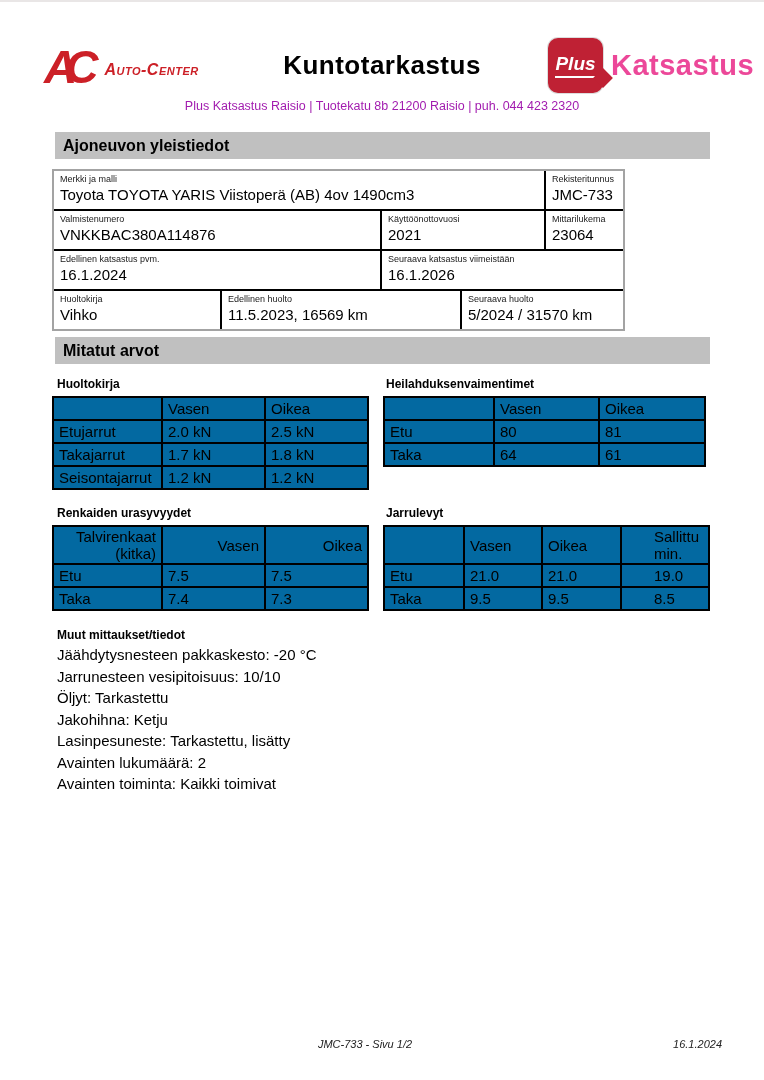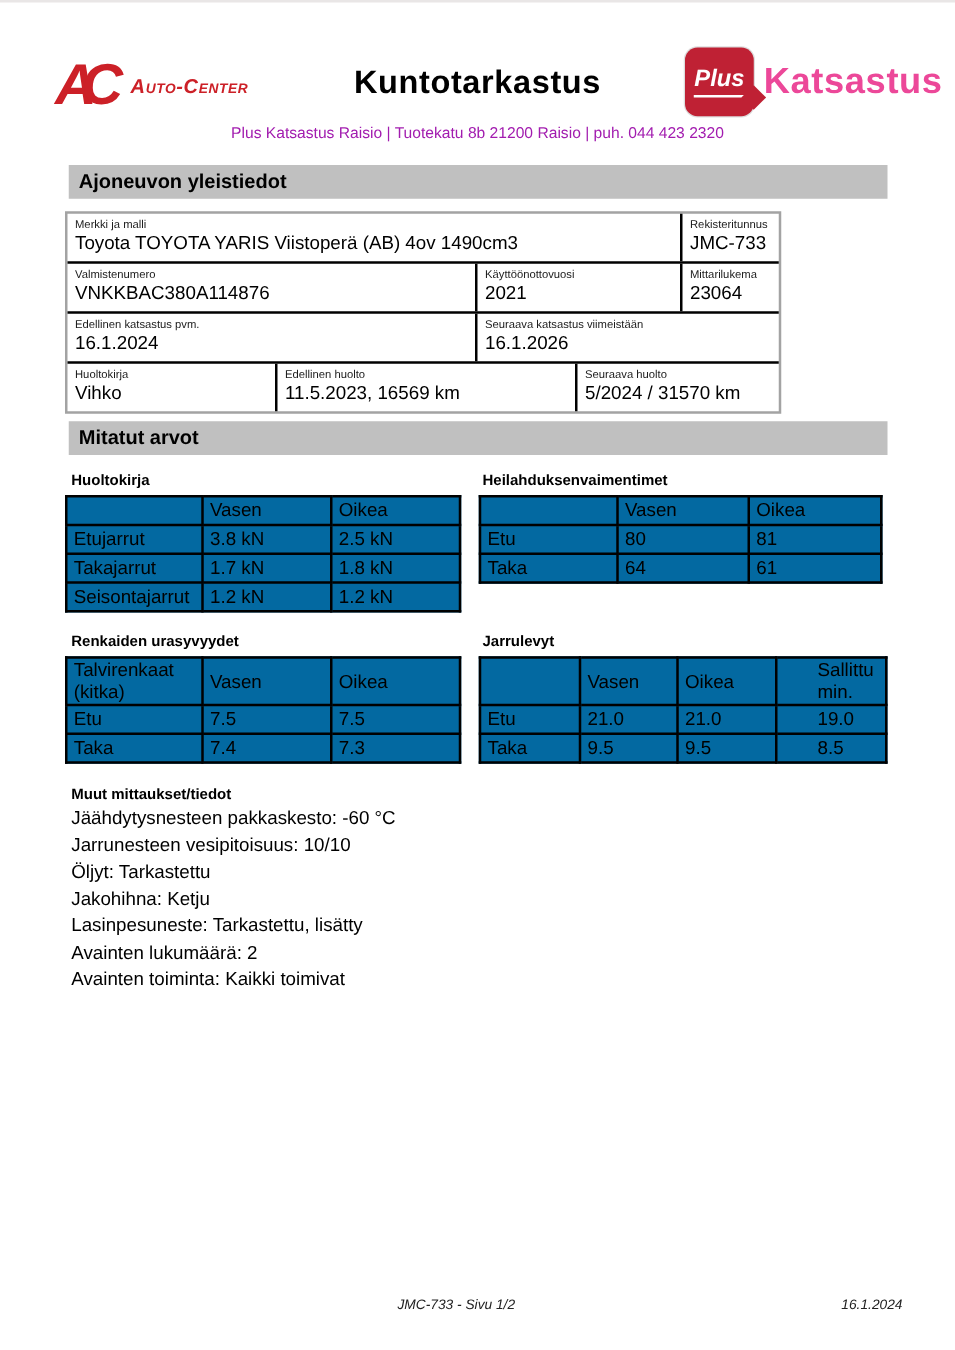--- a/index.html
+++ b/index.html
@@ -42,21 +42,21 @@
   .t-renkaat-title { left:57px; top:504px; }
   .t-jarrulevyt-title { left:386px; top:504px; }
   table.meas { position:absolute; border-collapse:collapse; background:#0369a1; }
   table.meas td { border:2px solid #000; font-size:15px; padding:1px 5px; height:23px; vertical-align:middle; }
   .t-jarruvoimat { left:52px; top:394px; }
   .t-jarruvoimat td:nth-child(1){ width:109px; } .t-jarruvoimat td:nth-child(2){ width:103px; } .t-jarruvoimat td:nth-child(3){ width:103px; }
   .t-heilahdus { left:383px; top:394px; }
   .t-heilahdus td:nth-child(1){ width:110px; } .t-heilahdus td:nth-child(2){ width:105px; } .t-heilahdus td:nth-child(3){ width:106px; }
   .t-renkaat { left:52px; top:523px; }
   .t-renkaat td:nth-child(1){ width:109px; } .t-renkaat td:nth-child(2){ width:103px; } .t-renkaat td:nth-child(3){ width:103px; }
-  .t-renkaat tr:first-child td { height:37px; }
+  .t-renkaat tr:first-child td { height:37px;text-align:right; }
   .t-jarrulevyt { left:383px; top:523px; }
   .t-jarrulevyt td:nth-child(1){ width:80px; } .t-jarrulevyt td:nth-child(2){ width:78px; }
   .t-jarrulevyt td:nth-child(3){ width:79px; } .t-jarrulevyt td:nth-child(4){ width:88px;padding-left:32px; }
   .t-jarrulevyt td { padding:1px 4px; }
 
   
   .muut { position:absolute; left:57px; top:626px; width:420px; }
   .muut-title { font-size:12px; font-weight:bold; margin-bottom:2px; }
   .muut-line { font-size:15px; line-height:21.5px; }
 
@@ -144,21 +144,21 @@
   <div class="sub-title t-jarruvoimat-title">Huoltokirja</div>
   <table class="meas t-jarruvoimat">
     <tbody>
         <tr>
       <td></td>
       <td>Vasen</td>
       <td>Oikea</td>
     </tr>
     <tr>
       <td>Etujarrut</td>
-      <td>3.8 kN</td>
+      <td>2.0 kN</td>
       <td>2.5 kN</td>
     </tr>
     <tr>
       <td>Takajarrut</td>
       <td>1.7 kN</td>
       <td>1.8 kN</td>
     </tr>
     <tr>
       <td>Seisontajarrut</td>
       <td>1.2 kN</td>
@@ -228,21 +228,21 @@
       <td>Taka</td>
       <td>9.5</td>
       <td>9.5</td>
       <td>8.5</td>
     </tr>
   </tbody>
     </table>
 
   <div class="muut">
     <div class="muut-title">Muut mittaukset/tiedot</div>
-    <div class="muut-line">Jäähdytysnesteen pakkaskesto: -60 °C</div>
+    <div class="muut-line">Jäähdytysnesteen pakkaskesto: -20 °C</div>
     <div class="muut-line">Jarrunesteen vesipitoisuus: 10/10</div>
     <div class="muut-line">Öljyt: Tarkastettu</div>
     <div class="muut-line">Jakohihna: Ketju</div>
     <div class="muut-line">Lasinpesuneste: Tarkastettu, lisätty</div>
     <div class="muut-line">Avainten lukumäärä: 2</div>
     <div class="muut-line">Avainten toiminta: Kaikki toimivat</div>
   </div>
 
   <div class="footer-center">JMC-733 - Sivu 1/2</div>
   <div class="footer-right">16.1.2024</div>

